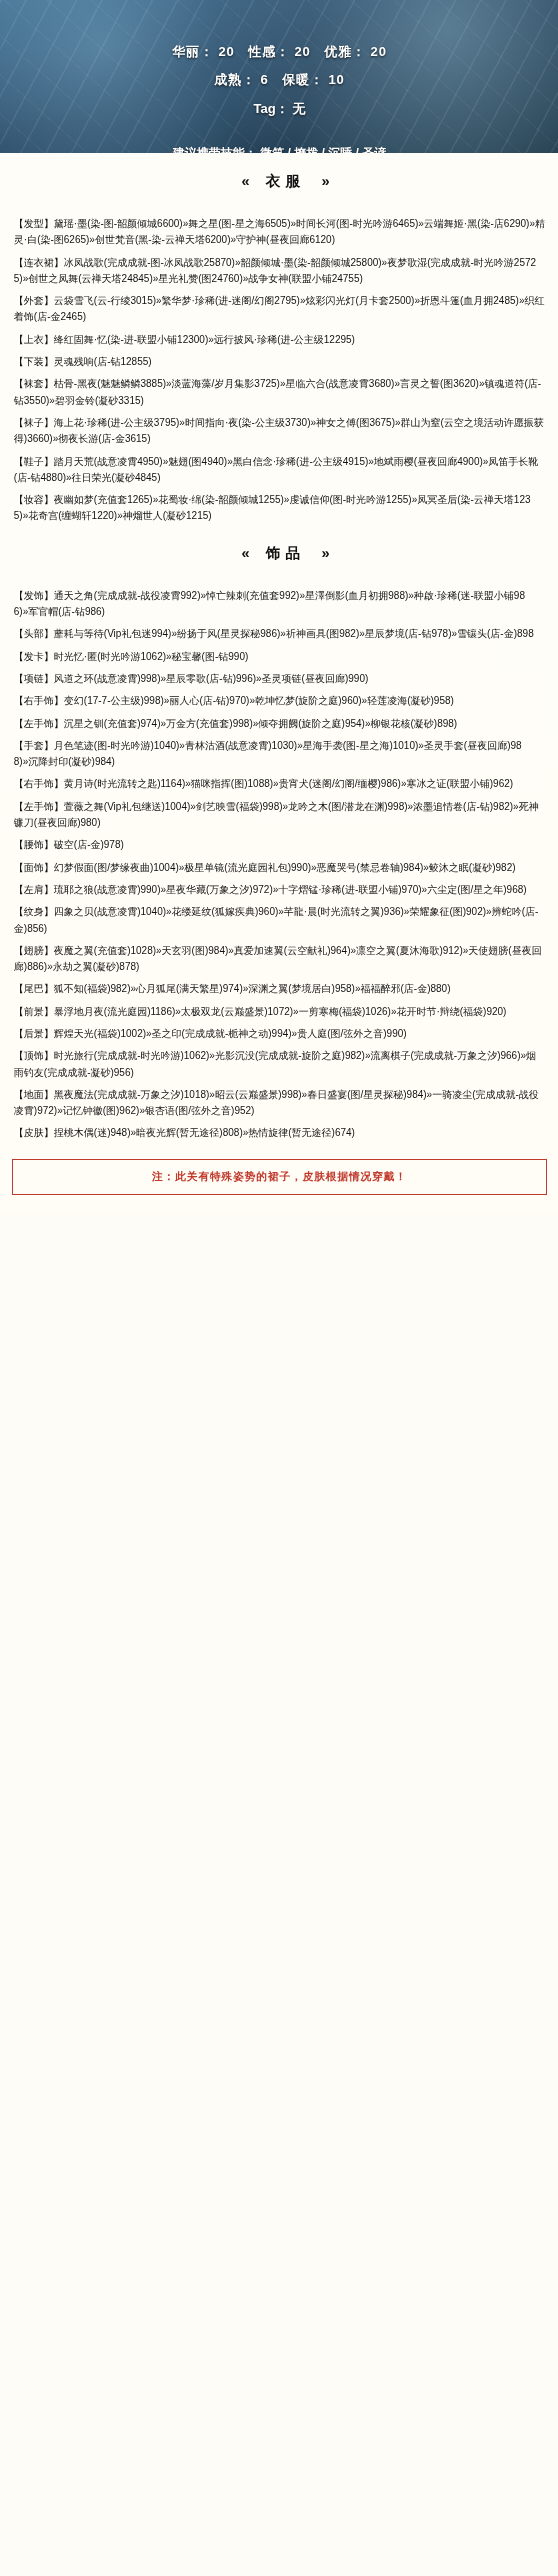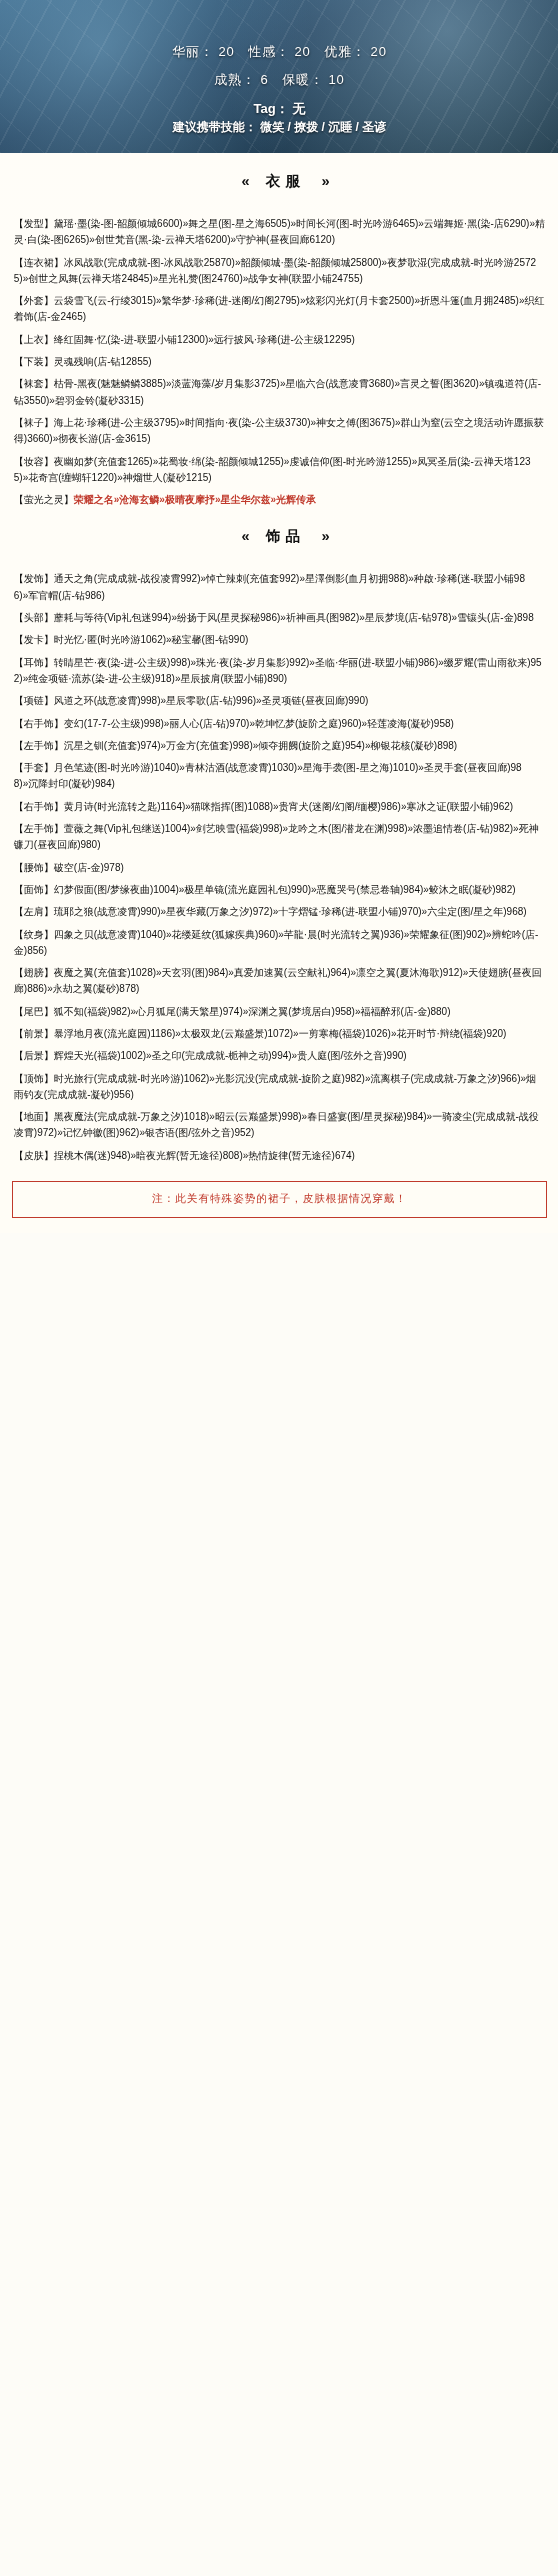--- a/index.html
+++ b/index.html
@@ -33,27 +33,27 @@
   }
   .hero-stats{
     position:relative;
     padding-top:43px;
     text-align:center;
     color:#ffffff;
     text-shadow:0 0.9px 2.6px rgba(0,0,0,.75);
   }
   .hero-line{
     font-size:13px;
-    font-weight:normal;
+    font-weight:bold;
     letter-spacing:0.9px;
     margin-bottom:10.3px;
   }
   .hero-line span.val{color:#ffffff;}
   .hero-tag{
-    font-size:13px;font-weight:bold;margin-bottom:1px;
+    font-size:13px;font-weight:bold;margin-bottom:27px;
   }
   .hero-skill{
     font-size:12px;font-weight:bold;color:#ffffff;
   }
   
   .section-title{
     text-align:center;
     font-size:14.6px;
     font-weight:bold;
     letter-spacing:5.2px;
@@ -79,21 +79,21 @@
   .slot{color:#111;font-weight:normal;}
   .name{color:#c0392b;font-weight:bold;}
   .meta{color:#111;}
   
   .note{
     margin:17px 12px 15.5px 12px;
     border:1.7px solid #c0392b;
     padding:10.3px 6.9px;
     text-align:center;
     font-size:10.7px;
-    font-weight:normal;
+    font-weight:bold;
     color:#c0392b;
     letter-spacing:0.9px;
   }
 </style>
 </head>
 <body>
 
 <div class="page">
 
   <div class="hero">
@@ -129,34 +129,33 @@
     <span class="deco">»</span>
   </div>
   <div class="list">
     <div class="row"><span class="slot">【发型】</span><span class="meta">黛瑶·墨(染-图-韶颜倾城6600)»舞之星(图-星之海6505)»时间长河(图-时光吟游6465)»云端舞姬·黑(染-店6290)»精灵·白(染-图6265)»创世梵音(黑-染-云禅天塔6200)»守护神(昼夜回廊6120)</span></div>
     <div class="row"><span class="slot">【连衣裙】</span><span class="meta">冰凤战歌(完成成就-图-冰凤战歌25870)»韶颜倾城·墨(染-韶颜倾城25800)»夜梦歌湿(完成成就-时光吟游25725)»创世之凤舞(云禅天塔24845)»星光礼赞(图24760)»战争女神(联盟小铺24755)</span></div>
     <div class="row"><span class="slot">【外套】</span><span class="meta">云袋雪飞(云-行绫3015)»繁华梦·珍稀(进-迷阁/幻阁2795)»炫彩闪光灯(月卡套2500)»折恩斗篷(血月拥2485)»织红着饰(店-金2465)</span></div>
     <div class="row"><span class="slot">【上衣】</span><span class="meta">绛红固舞·忆(染-进-联盟小铺12300)»远行披风·珍稀(进-公主级12295)</span></div>
     <div class="row"><span class="slot">【下装】</span><span class="meta">灵魂残响(店-钻12855)</span></div>
     <div class="row"><span class="slot">【袜套】</span><span class="meta">枯骨-黑夜(魅魅鳞鳞3885)»淡蓝海藻/岁月集影3725)»星临六合(战意凌霄3680)»言灵之誓(图3620)»镇魂道符(店-钻3550)»碧羽金铃(凝砂3315)</span></div>
     <div class="row"><span class="slot">【袜子】</span><span class="meta">海上花·珍稀(进-公主级3795)»时间指向·夜(染-公主级3730)»神女之傅(图3675)»群山为窒(云空之境活动许愿振获得)3660)»彻夜长游(店-金3615)</span></div>
+    <div class="row"><span class="slot">【鞋子】</span><span class="meta">踏月天荒(战意凌霄4950)»魅翅(图4940)»黑白信念·珍稀(进-公主级4915)»地斌雨樱(昼夜回廊4900)»凤笛手长靴(店-钻4880)»往日荣光(凝砂4845)</span></div>
     <div class="row"><span class="slot">【妆容】</span><span class="meta">夜幽如梦(充值套1265)»花蜀妆·绵(染-韶颜倾城1255)»虔诚信仰(图-时光吟游1255)»凤冥圣后(染-云禅天塔1235)»花奇宫(缠蝴轩1220)»神熘世人(凝砂1215)</span></div>
-    <div class="row"><span class="slot">【萤光之灵】</span><span class="name">荣耀之名»沧海玄鳞»极晴夜摩抒»星尘华尔兹»光辉传承</span></div>
   </div>
 
   <div class="section-title">
     <span class="deco">«</span>
     <span>饰品</span>
     <span class="deco">»</span>
   </div>
   <div class="list">
     <div class="row"><span class="slot">【发饰】</span><span class="meta">通天之角(完成成就-战役凌霄992)»悼亡辣刺(充值套992)»星澤倒影(血月初拥988)»种啟·珍稀(迷-联盟小铺986)»军官帽(店-钻986)</span></div>
     <div class="row"><span class="slot">【头部】</span><span class="meta">蘼耗与等待(Vip礼包迷994)»纷扬于风(星灵探秘986)»祈神画具(图982)»星辰梦境(店-钻978)»雪镶头(店-金)898</span></div>
     <div class="row"><span class="slot">【发卡】</span><span class="meta">时光忆·匿(时光吟游1062)»秘宝馨(图-钻990)</span></div>
-    <div class="row"><span class="slot">【耳饰】</span><span class="meta">转睛星芒·夜(染-进-公主级)998)»珠光·夜(染-岁月集影)992)»圣临·华丽(进-联盟小铺)986)»缀罗耀(雷山雨欲来)952)»纯金项链·流苏(染-进-公主级)918)»星辰披肩(联盟小铺)890)</span></div>
     <div class="row"><span class="slot">【项链】</span><span class="meta">风道之环(战意凌霄)998)»星辰零歌(店-钻)996)»圣灵项链(昼夜回廊)990)</span></div>
     <div class="row"><span class="slot">【右手饰】</span><span class="meta">变幻(17-7-公主级)998)»丽人心(店-钻)970)»乾坤忆梦(旋阶之庭)960)»轻莲凌海(凝砂)958)</span></div>
     <div class="row"><span class="slot">【左手饰】</span><span class="meta">沉星之钏(充值套)974)»万金方(充值套)998)»倾夺拥阙(旋阶之庭)954)»柳银花核(凝砂)898)</span></div>
     <div class="row"><span class="slot">【手套】</span><span class="meta">月色笔迹(图-时光吟游)1040)»青林沽酒(战意凌霄)1030)»星海手袭(图-星之海)1010)»圣灵手套(昼夜回廊)988)»沉降封印(凝砂)984)</span></div>
     <div class="row"><span class="slot">【右手饰】</span><span class="meta">黄月诗(时光流转之匙)1164)»猫咪指挥(图)1088)»贵宵犬(迷阁/幻阁/缅樱)986)»寒冰之证(联盟小铺)962)</span></div>
     <div class="row"><span class="slot">【左手饰】</span><span class="meta">萱薇之舞(Vip礼包继送)1004)»剑艺映雪(福袋)998)»龙吟之木(图/潜龙在渊)998)»浓墨追情卷(店-钻)982)»死神镰刀(昼夜回廊)980)</span></div>
     <div class="row"><span class="slot">【腰饰】</span><span class="meta">破空(店-金)978)</span></div>
     <div class="row"><span class="slot">【面饰】</span><span class="meta">幻梦假面(图/梦缘夜曲)1004)»极星单镜(流光庭园礼包)990)»恶魔哭号(禁忌卷轴)984)»鲛沐之眠(凝砂)982)</span></div>
     <div class="row"><span class="slot">【左肩】</span><span class="meta">琉耶之狼(战意凌霄)990)»星夜华藏(万象之汐)972)»十字熠锰·珍稀(进-联盟小铺)970)»六尘定(图/星之年)968)</span></div>
     <div class="row"><span class="slot">【纹身】</span><span class="meta">四象之贝(战意凌霄)1040)»花缕延纹(狐嫁疾典)960)»芊龍·晨(时光流转之翼)936)»荣耀象征(图)902)»辨蛇吟(店-金)856)</span></div>

